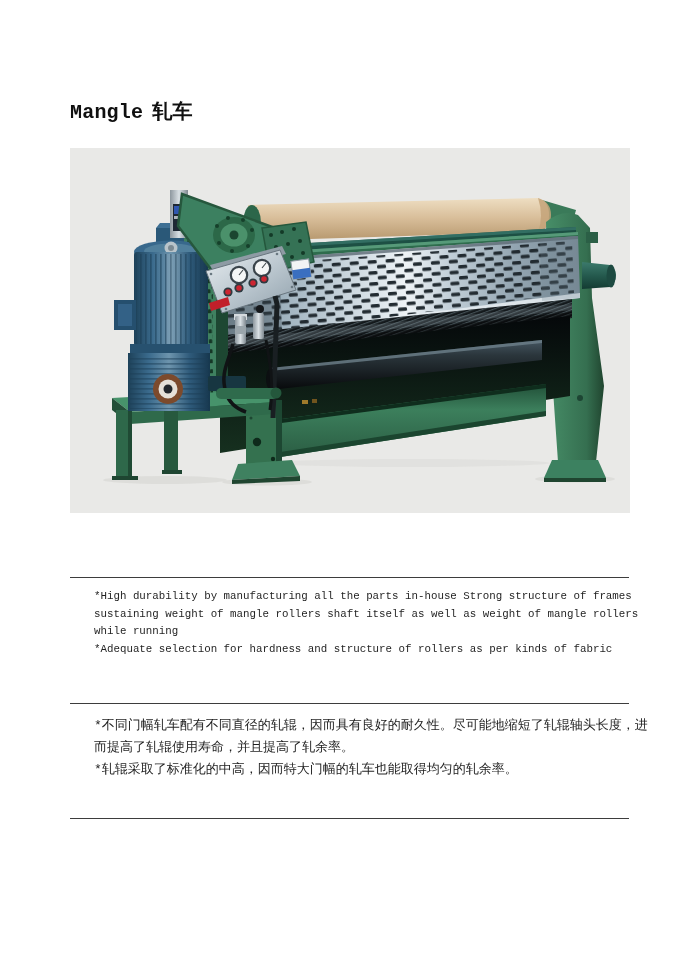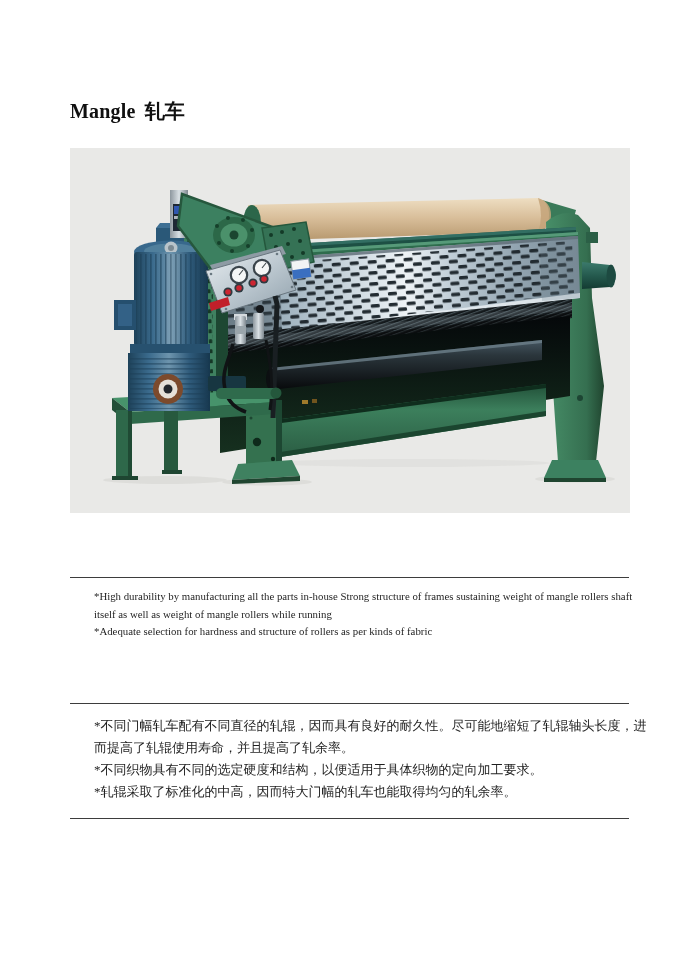--- a/index.html
+++ b/index.html
@@ -4,21 +4,21 @@
 <style>
   :root{
     --page-bg:#ffffff;
     --photo-bg:#e9e9e7;
     --divider:#3d3d3d;
     --text:#1f1f1f;
   }
   html,body{margin:0;padding:0;background:#fff;}
   .page{
     position:relative;width:700px;height:957px;background:var(--page-bg);
-    font-family:Liberation Serif, serif;color:var(--text);
+    font-family:Liberation Mono, monospace;color:var(--text);
     overflow:hidden;
   }
   .title{
     position:absolute;left:70px;top:98px;margin:0;
     font-size:20px;font-weight:bold;color:#101010;letter-spacing:.2px;
   }
   .title .zh{margin-left:9px;font-weight:bold;}
   .photo{
     position:absolute;left:70px;top:148px;width:560px;height:365px;
     background:var(--photo-bg);
@@ -326,19 +326,18 @@
 
   <div class="para para-en">
       <div class="en-line">*High durability by manufacturing all the parts in-house Strong structure of frames sustaining weight of mangle rollers shaft itself as well as weight of mangle rollers while running</div>
       <div class="en-line">*Adequate selection for hardness and structure of rollers as per kinds of fabric</div>
     </div>
 
   <hr class="rule rule-2">
 
   <div class="para para-zh">
       <div class="zh-line">*不同门幅轧车配有不同直径的轧辊，因而具有良好的耐久性。尽可能地缩短了轧辊轴头长度，进而提高了轧辊使用寿命，并且提高了轧余率。</div>
-      <div class="zh-line">*不同织物具有不同的选定硬度和结构，以便适用于具体织物的定向加工要求。</div>
       <div class="zh-line">*轧辊采取了标准化的中高，因而特大门幅的轧车也能取得均匀的轧余率。</div>
     </div>
 
   <hr class="rule rule-3">
 
 </div>
 
 </body></html>

